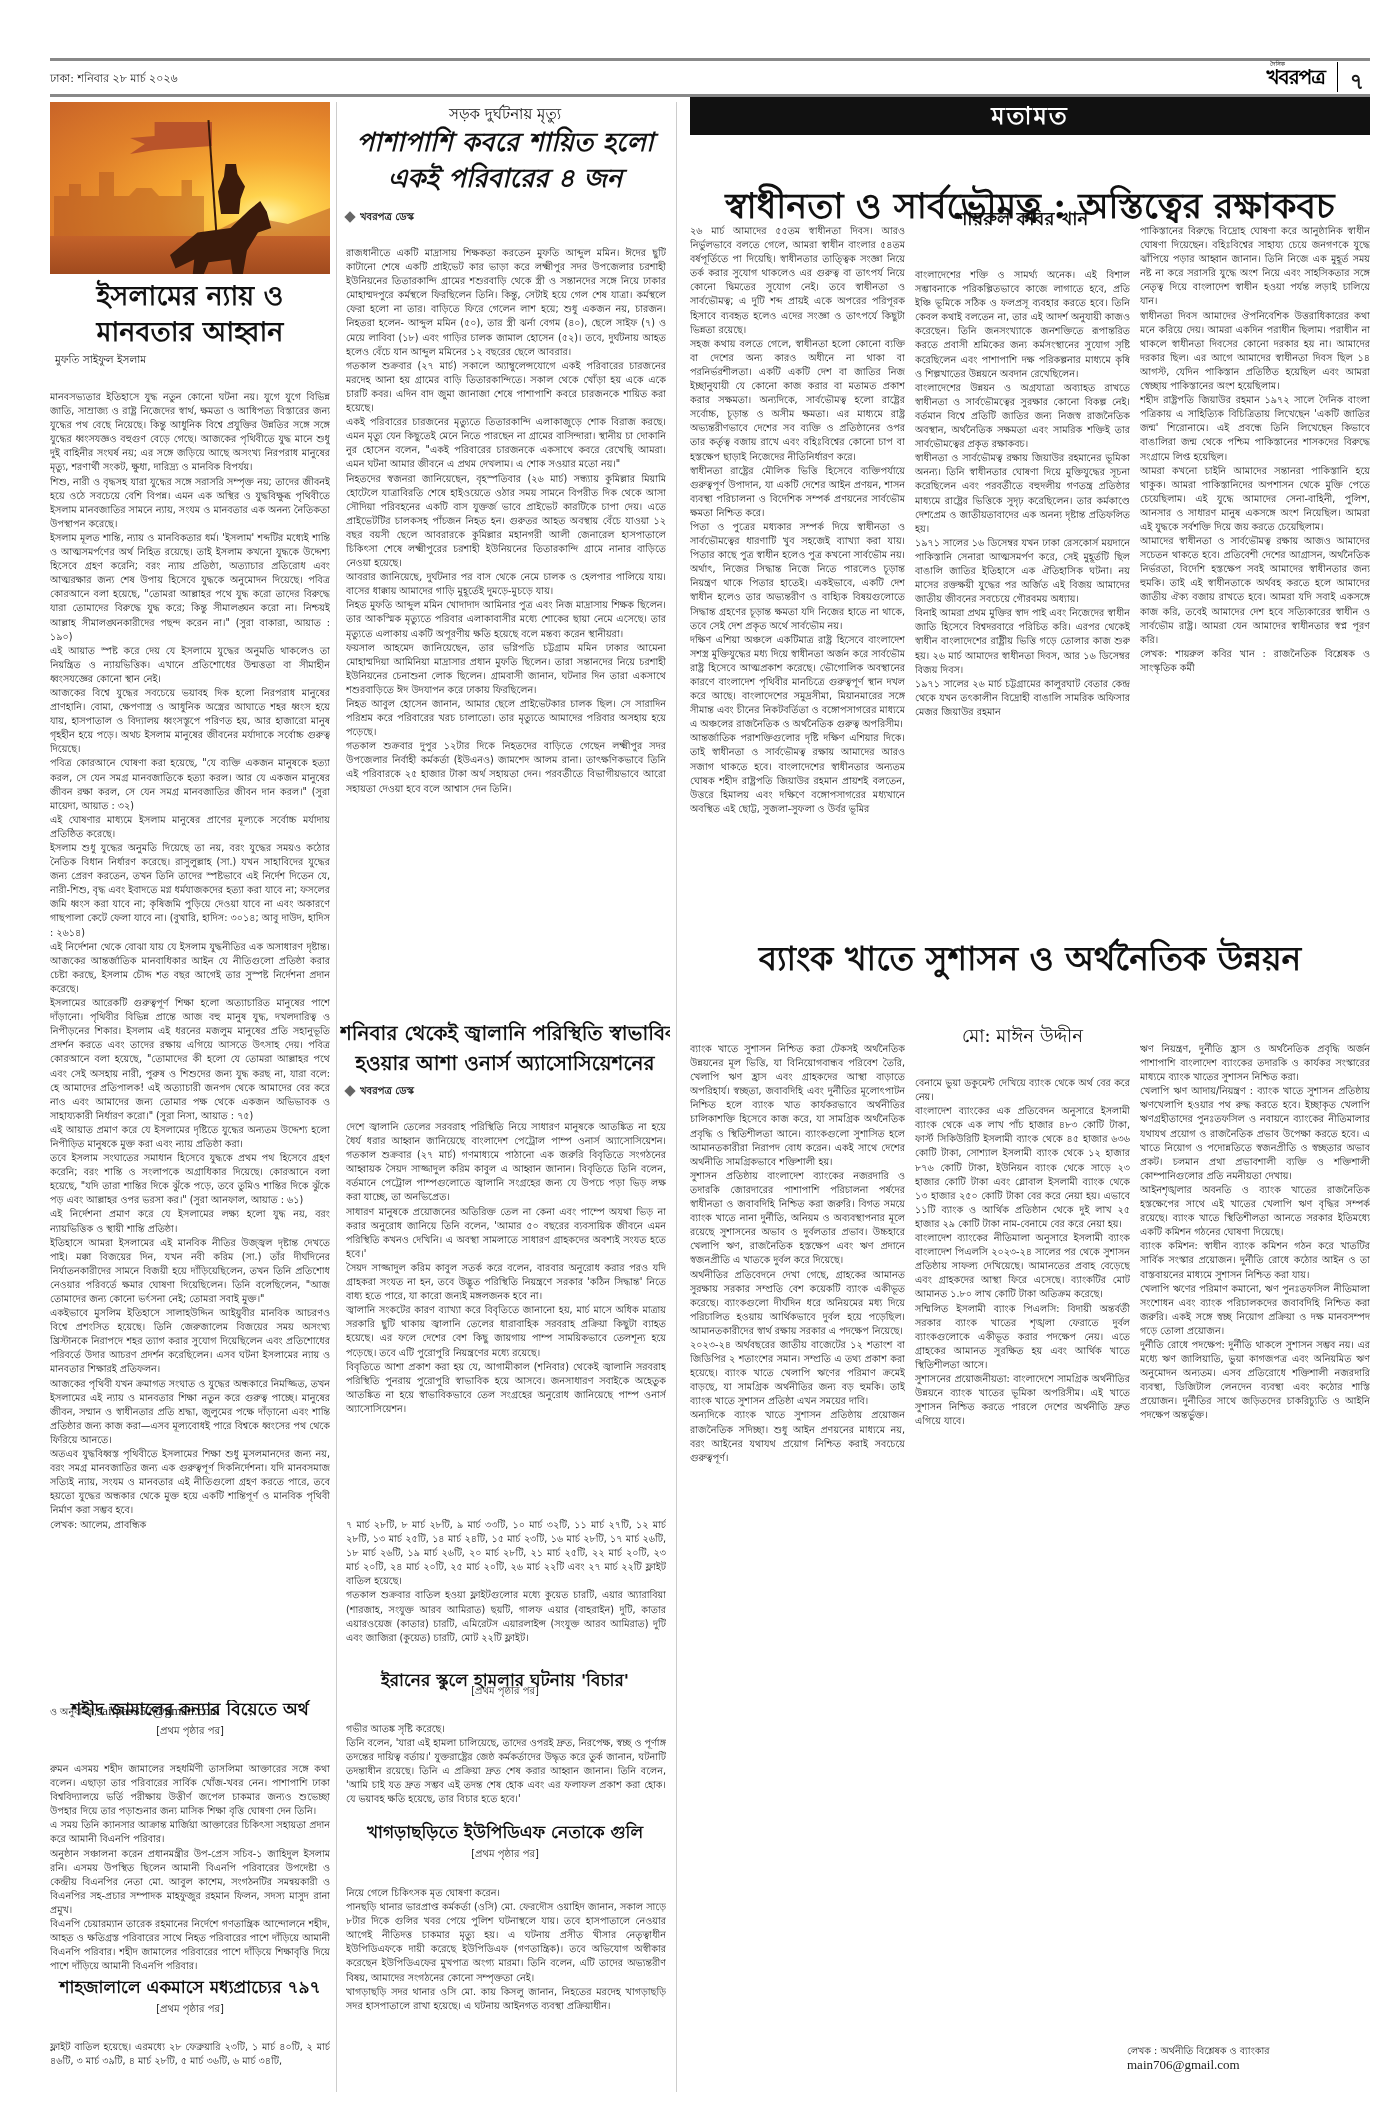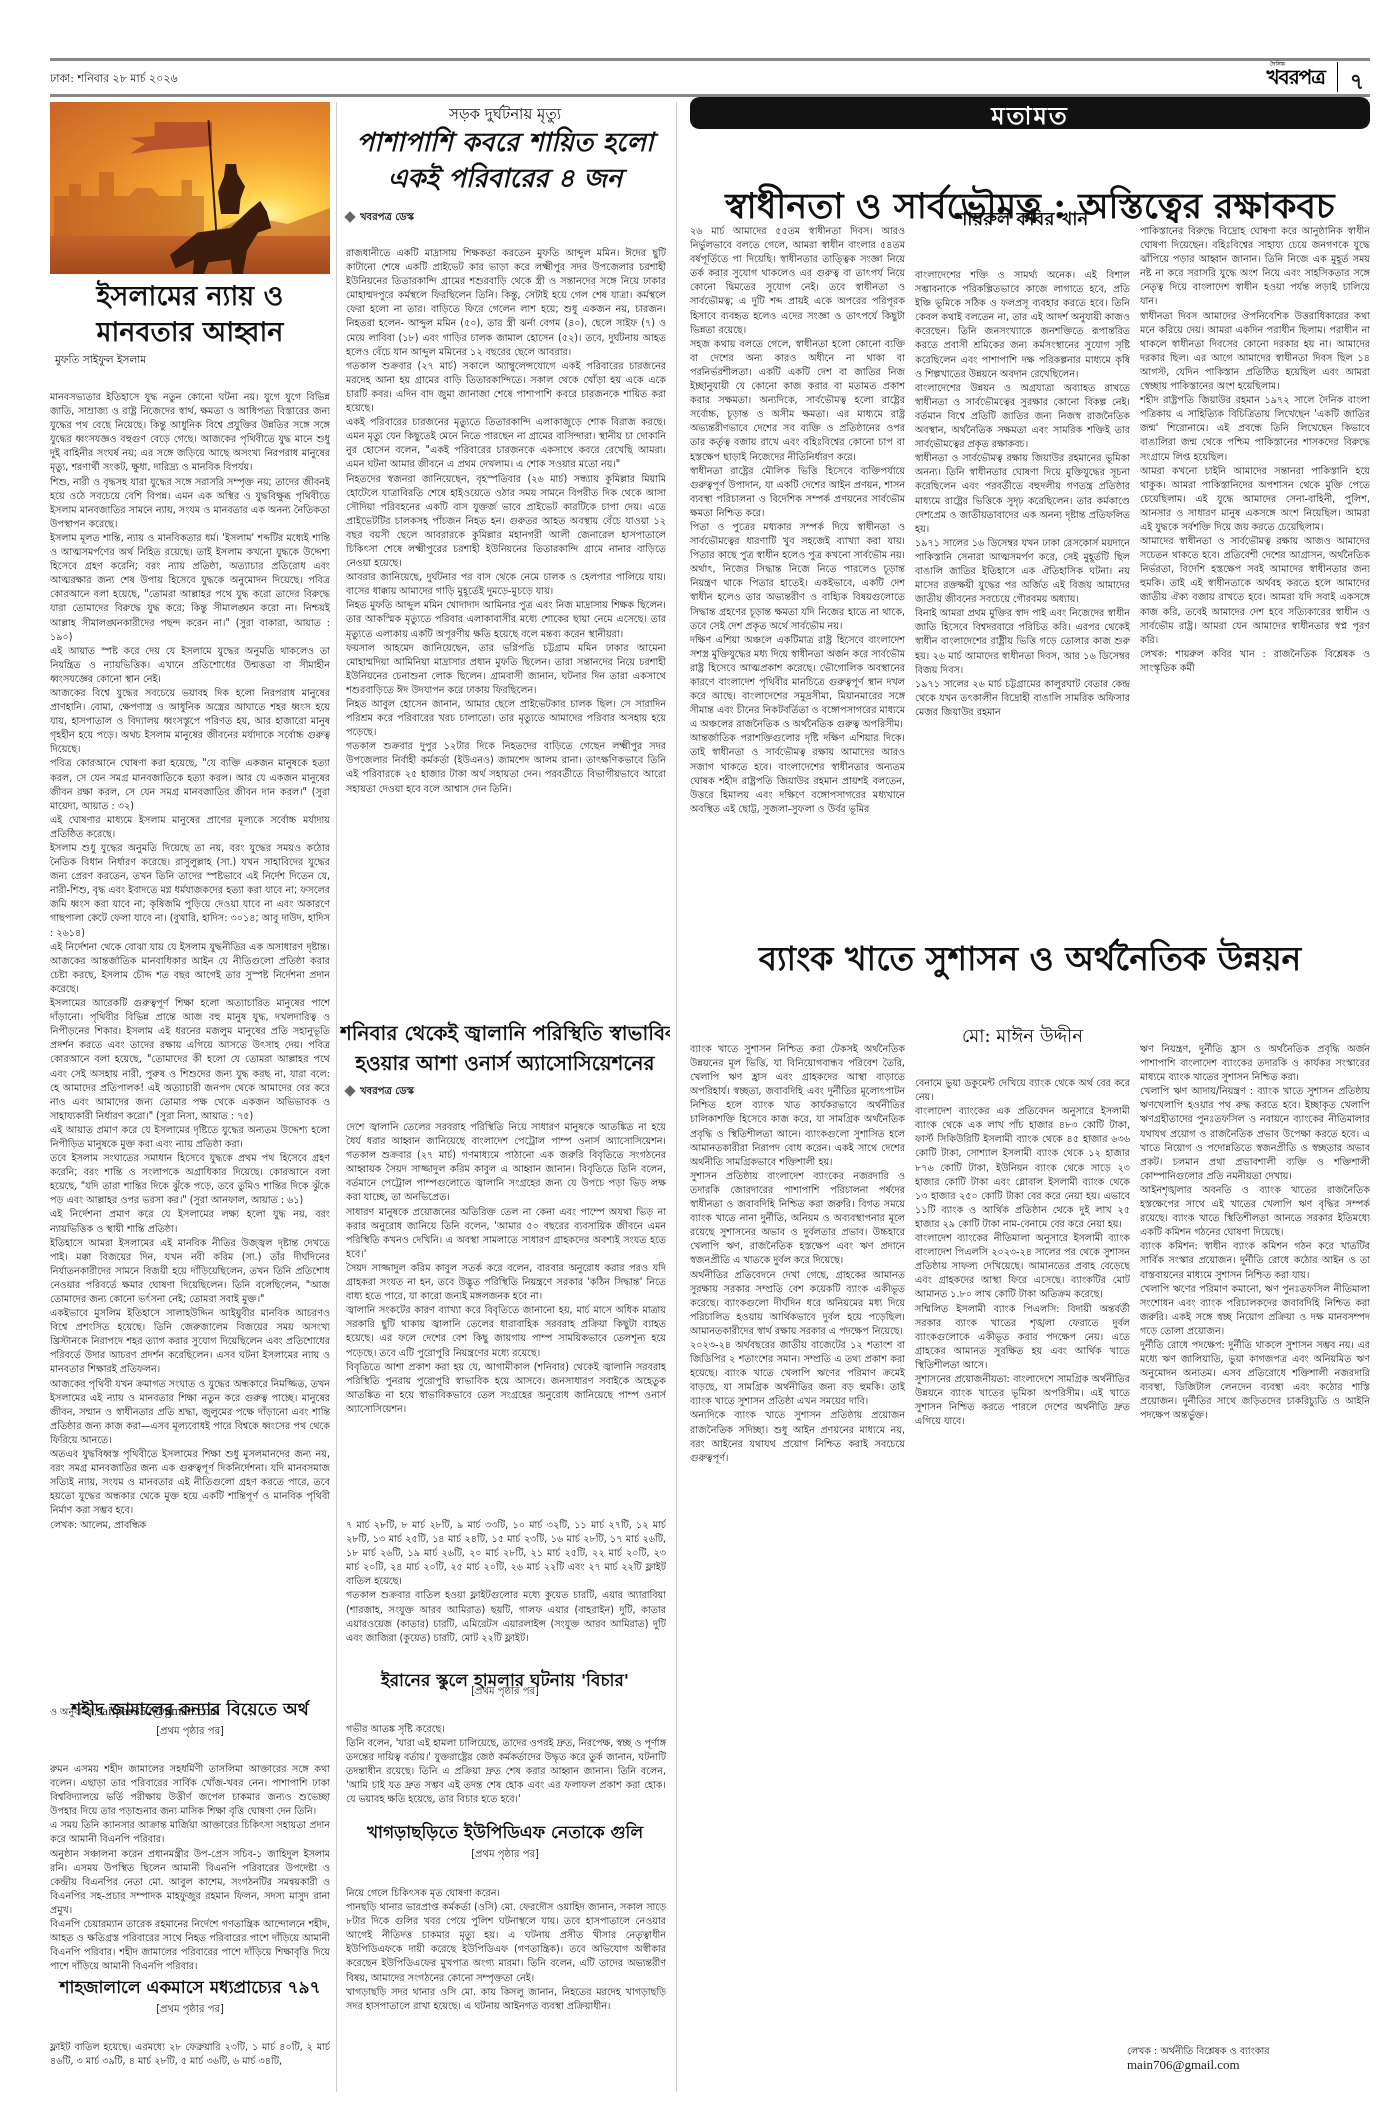--- a/index.html
+++ b/index.html
@@ -27,21 +27,21 @@
   .hero-img .flag { position: absolute; left: 80px; top: 20px; width: 82px; height: 40px; background: #b9542a; clip-path: polygon(30% 0,100% 0,100% 60%,30% 70%,0 80%,18% 55%,0 40%,30% 35%); }
   .hero-img .horse { position: absolute; left: 120px; top: 90px; width: 110px; height: 90px; background: #3b1b0c; clip-path: polygon(10% 60%,25% 45%,55% 40%,72% 20%,82% 10%,88% 22%,92% 40%,80% 45%,70% 65%,65% 100%,58% 100%,55% 75%,35% 78%,28% 100%,20% 100%,22% 75%,5% 85%,0 70%); }
   .hero-img .rider { position: absolute; left: 165px; top: 62px; width: 30px; height: 50px; background: #3b1b0c; clip-path: polygon(35% 0,70% 0,75% 20%,100% 45%,85% 70%,80% 100%,20% 100%,10% 55%,30% 25%); }
 
   .headline { position: absolute; font-family: "DejaVu Serif", serif; color: #111; text-align: center; font-weight: bold; line-height: 1.15; }
   .byline { position: absolute; font-size: 10.5px; color: #111; }
   .desk { position: absolute; font-size: 10px; font-weight: bold; color: #222; }
   .desk .diamond { display: inline-block; width: 8px; height: 8px; background: #666; transform: rotate(45deg); margin-right: 6px; vertical-align: middle; }
   .sub { position: absolute; font-size: 10px; text-align: center; color: #222; }
 
-  .section-bar { position: absolute; left: 690px; top: 97px; width: 680px; height: 32px; background: #111; border-radius: 9px; }
+  .section-bar { position: absolute; left: 690px; top: 97px; width: 680px; height: 38px; background: #111; }
   .section-bar span { display: block; text-align: center; color: #fff; font-size: 24px; line-height: 38px; font-family: "DejaVu Serif", serif; font-weight: bold; letter-spacing: 2px; }
 
   .author-center { position: absolute; font-size: 18px; font-weight: bold; color: #111; text-align: center; font-family: "DejaVu Serif", serif; }
 
   .email { font-family: "Liberation Serif", serif; font-size: 13px; }
   .vrule { position: absolute; width: 1px; background: #ccc; }
 </style>
 </head>
 <body>
 

